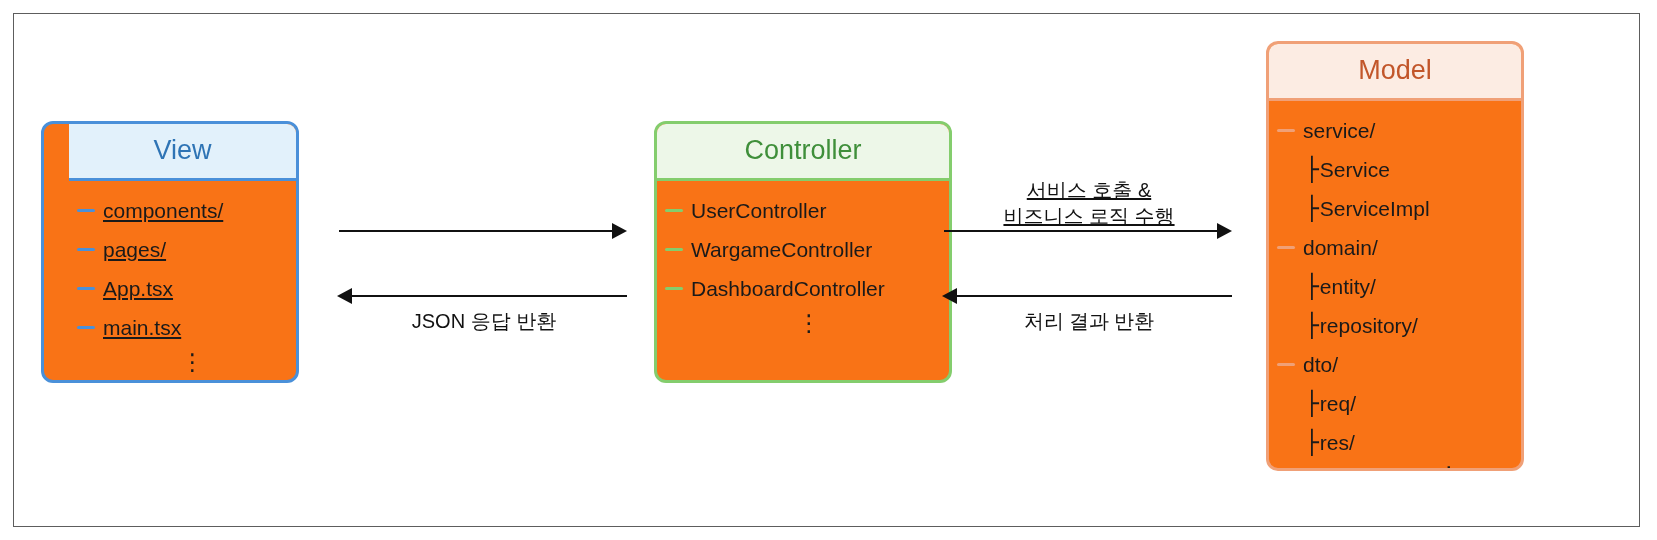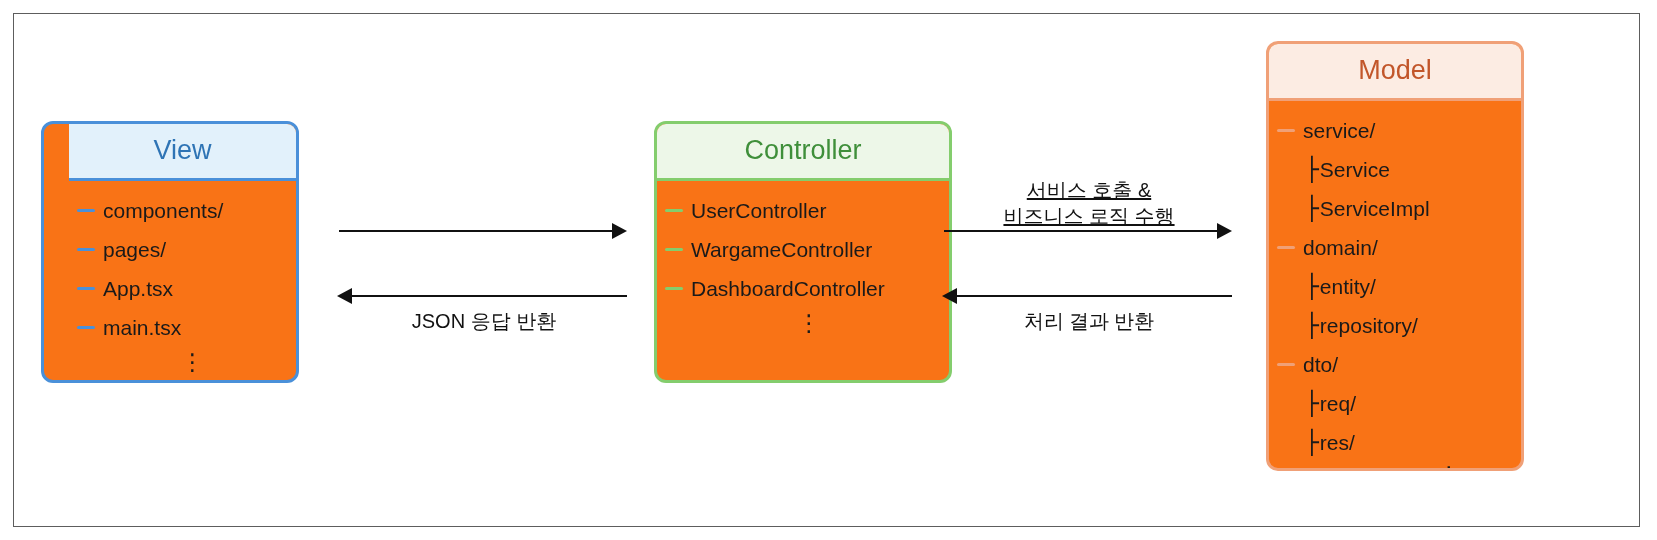--- a/index.html
+++ b/index.html
@@ -19,21 +19,21 @@
         line-height:1;padding:9px 0 9px 0;white-space:nowrap;}
   .dash{display:inline-block;width:18px;height:3px;margin:0 8px 0 -1px;flex:none;border-radius:2px;}
   .sub{display:flex;align-items:center;font-size:21px;color:#1a1a1a;line-height:1;
        padding:8px 0 8px 36px;white-space:nowrap;}
   .tee{font-family:"DejaVu Sans",sans-serif;font-size:23px;margin-right:1px;color:#1a1a1a;}
   .dots{text-align:center;font-size:23px;color:#1a1a1a;letter-spacing:0;line-height:1;padding-top:4px;}
 
   
   #view-box{left:27px;top:107px;width:258px;height:262px;border-color:#4a90d9;padding-left:25px;}
   #view-box .box-head{background:#e2f1fb;color:#2e74b5;border-bottom-color:#4a90d9;}
-  #view-box .item{padding-left:9px;}
+  #view-box .item{padding-left:9px;text-decoration:underline;}
   #view-box .dash{background:#4a90d9;}
   #view-box .dots{padding-left:20px;}
 
   
   #controller-box{left:640px;top:107px;width:298px;height:262px;border-color:#84cd6d;}
   #controller-box .box-head{background:#edf7e8;color:#3f8f3a;border-bottom-color:#84cd6d;}
   #controller-box .item{padding-left:9px;}
   #controller-box .dash{background:#84cd6d;}
   #controller-box .dots{padding-left:12px;}
 

